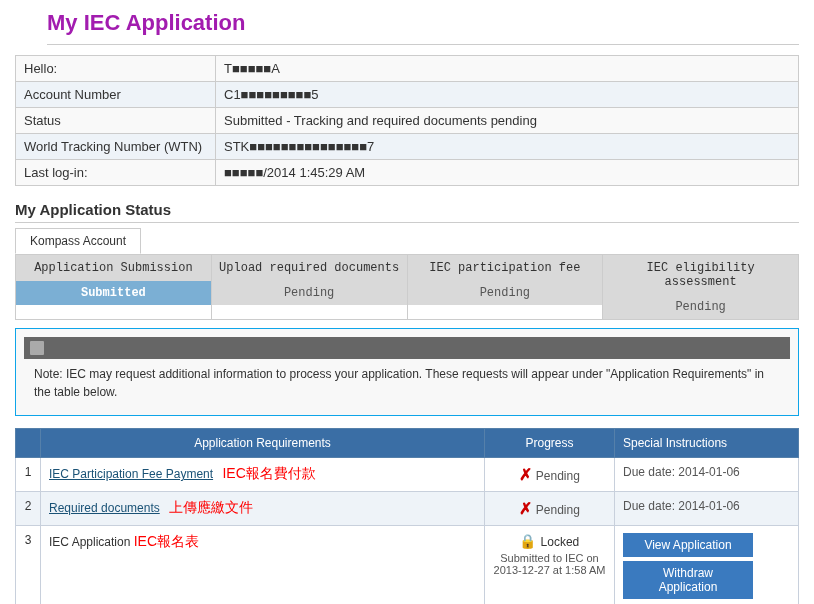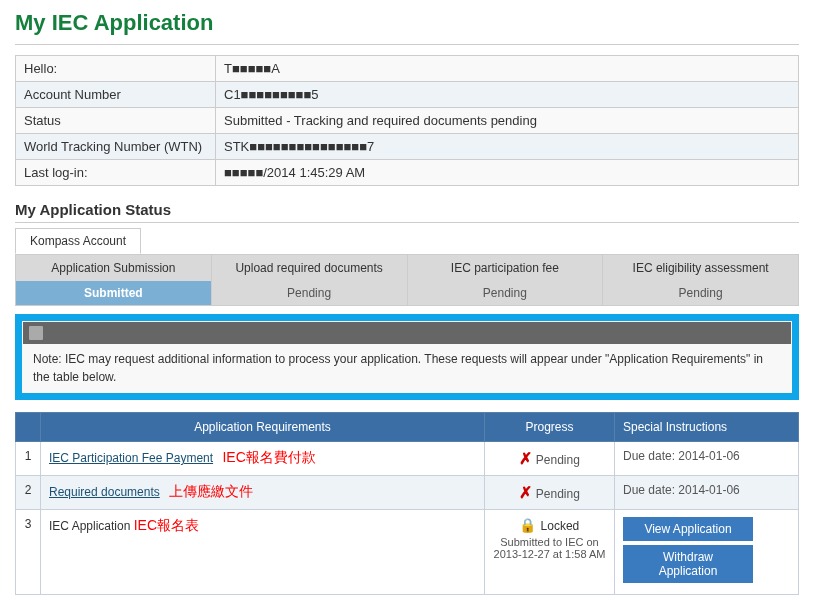--- a/index.html
+++ b/index.html
@@ -1,46 +1,46 @@
 <!DOCTYPE html>
 <html><head>
   <meta charset="utf-8">
   <style>
     * { box-sizing: border-box; margin: 0; padding: 0; }
     body { font-family: Arial, sans-serif; font-size: 13px; background: #fff; color: #333; width: 814px; }
 
     .page-wrapper { padding: 10px 15px; }
 
-    h1.page-title { font-size: 22px; font-weight: bold; color: #15803d; margin-bottom: 10px; border-bottom: 1px solid #ccc; padding-bottom: 8px; }
+    h1.page-title { font-size: 22px; font-weight: bold; color: #a21caf; margin-bottom: 10px; border-bottom: 1px solid #ccc; padding-bottom: 8px; margin-left: 32px; }
 
     
     .info-table { width: 100%; border-collapse: collapse; margin-bottom: 15px; border: 1px solid #ccc; }
     .info-table td { padding: 5px 8px; border: 1px solid #ccc; }
     .info-table tr:nth-child(odd) { background: #f9f9f9; }
     .info-table tr:nth-child(even) { background: #eef3f8; }
     .info-table td:first-child { width: 200px; font-weight: normal; }
 
     
     .section-title { font-size: 15px; font-weight: bold; margin-bottom: 5px; border-bottom: 1px solid #ccc; padding-bottom: 4px; }
 
     
     .tab-bar { display: flex; border-bottom: 1px solid #ccc; margin-bottom: 0; }
     .tab-item { padding: 5px 14px; border: 1px solid #ccc; border-bottom: none; background: #f0f0f0; cursor: pointer; font-size: 12px; margin-right: 18px; }
     .tab-item.active { background: #fff; border-bottom: 1px solid #fff; }
 
     
-    .status-steps { display: flex; width: 100%; border: 1px solid #ccc; border-top: none; }
+    .status-steps { display: flex; width: 100%; border: 1px solid #ccc; border-top: none; font-family: Liberation Mono, monospace; }
     .status-step { flex: 1; text-align: center; border-right: 1px solid #ccc; }
     .status-step:last-child { border-right: none; }
     .step-label { padding: 6px 4px; background: #d9d9d9; font-size: 12px; }
     .step-value { padding: 5px 4px; background: #d9d9d9; font-size: 12px; color: #555; }
     .step-value.submitted { background: #7bafd4; color: #fff; font-weight: bold; }
 
     
-    .notice-box { background: #f8f8f8; border: 7px solid #0ea5e9; margin-top: 8px; padding: 1px; margin-bottom: 12px; }
+    .notice-box { background: #f8f8f8; border: 1px solid #0ea5e9; margin-top: 8px; padding: 8px; margin-bottom: 12px; }
     .notice-text { padding: 6px 10px; font-size: 12px; line-height: 1.5; }
     .notice-icon-row { background: #666; height: 22px; display: flex; align-items: center; padding-left: 6px; }
     .notice-icon { width: 14px; height: 14px; background: #aaa; display: inline-block; border-radius: 1px; }
 
     
     .req-table { width: 100%; border-collapse: collapse; border: 1px solid #b0b8c8; }
     .req-table th { background: #3a6ea5; color: #fff; font-weight: normal; padding: 7px 8px; text-align: center; border: 1px solid #5580aa; font-size: 12px; }
     .req-table td { padding: 7px 8px; border: 1px solid #c8d0dc; vertical-align: top; font-size: 12px; }
     .req-table tr:nth-child(odd) td { background: #fff; }
     .req-table tr:nth-child(even) td { background: #eef3f8; }

